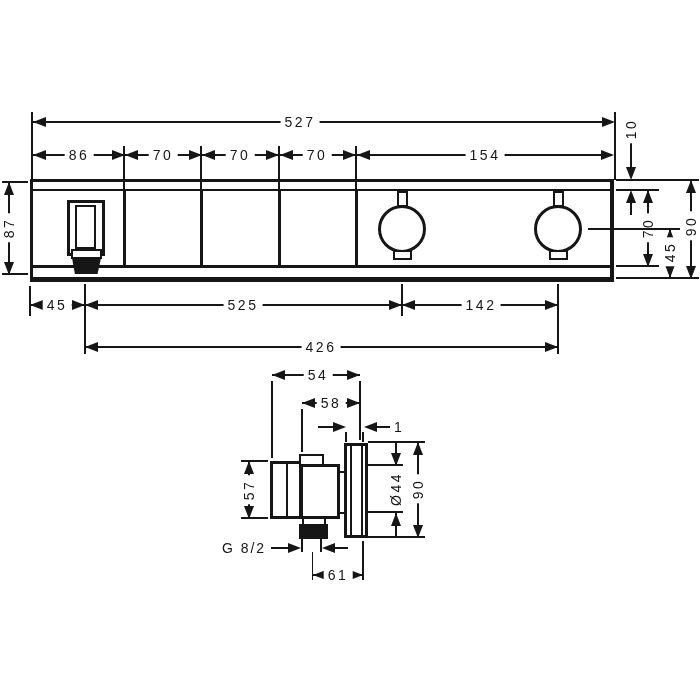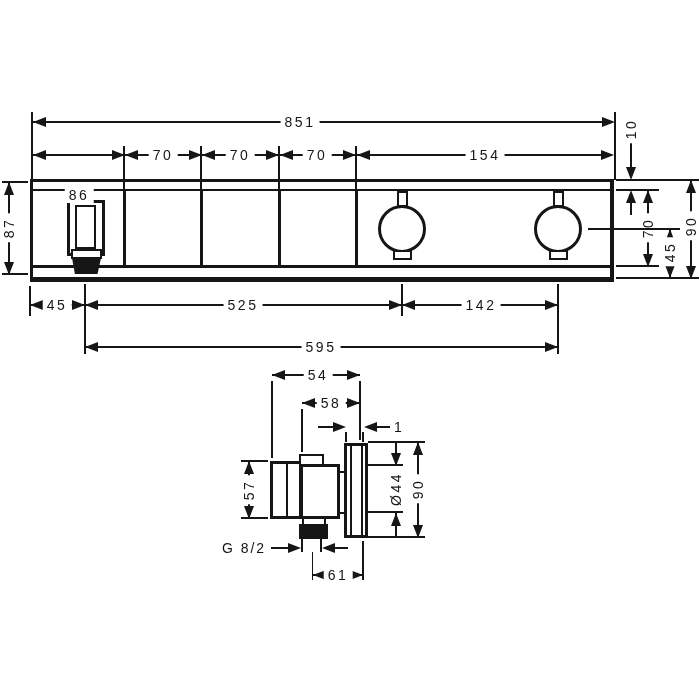--- a/index.html
+++ b/index.html
@@ -60,41 +60,41 @@
     <div class="box b2" style="left:393px;top:250px;width:19px;height:10px;"></div>
     <div class="box b2" style="left:549px;top:250px;width:19px;height:10px;"></div>
 
     
     <div class="grp">
       <div class="vl" style="left:31px;top:112px;height:68px;"></div>
       <div class="vl" style="left:614px;top:112px;height:68px;"></div>
       <div class="hl" style="left:33px;top:121px;width:579px;"></div>
       <div class="ah l" style="left:33px;top:117px;"></div>
       <div class="ah r" style="left:602px;top:117px;"></div>
-      <span class="dt" style="left:300px;top:122px;">851</span>
+      <span class="dt" style="left:300px;top:122px;">527</span>
     </div>
 
     
     <div class="grp">
       <div class="vl" style="left:123px;top:146px;height:45px;"></div>
       <div class="vl" style="left:200px;top:146px;height:45px;"></div>
       <div class="vl" style="left:278px;top:146px;height:45px;"></div>
       <div class="vl" style="left:355px;top:146px;height:45px;"></div>
       <div class="hl" style="left:33px;top:154px;width:579px;"></div>
       <div class="ah l" style="left:33px;top:150px;"></div>
       <div class="ah r" style="left:112px;top:150px;"></div>
       <div class="ah l" style="left:125px;top:150px;"></div>
       <div class="ah r" style="left:189px;top:150px;"></div>
       <div class="ah l" style="left:202px;top:150px;"></div>
       <div class="ah r" style="left:266px;top:150px;"></div>
       <div class="ah l" style="left:280px;top:150px;"></div>
       <div class="ah r" style="left:343px;top:150px;"></div>
       <div class="ah l" style="left:357px;top:150px;"></div>
       <div class="ah r" style="left:601px;top:150px;"></div>
-      <span class="dt" style="left:79px;top:155px;margin-top:40px;">86</span>
+      <span class="dt" style="left:79px;top:155px;">86</span>
       <span class="dt" style="left:163px;top:155px;">70</span>
       <span class="dt" style="left:240px;top:155px;">70</span>
       <span class="dt" style="left:317px;top:155px;">70</span>
       <span class="dt" style="left:485px;top:155px;">154</span>
     </div>
 
     
     <div class="grp">
       <div class="hl" style="left:616px;top:189px;width:43px;"></div>
       <div class="vl" style="left:630px;top:140px;height:28px;"></div>
@@ -158,21 +158,21 @@
       <span class="dt" style="left:57px;top:305px;">45</span>
       <span class="dt" style="left:243px;top:305px;">525</span>
       <span class="dt" style="left:481px;top:305px;">142</span>
     </div>
 
     
     <div class="grp">
       <div class="hl" style="left:85px;top:346px;width:473px;"></div>
       <div class="ah l" style="left:85px;top:342px;"></div>
       <div class="ah r" style="left:545px;top:342px;"></div>
-      <span class="dt" style="left:321px;top:347px;">595</span>
+      <span class="dt" style="left:321px;top:347px;">426</span>
     </div>
   </div>
 
   
   <div class="grp">
 
     
     <div class="box" style="left:270px;top:461px;width:32px;height:58px;"></div>
     <div class="vl" style="left:286px;top:463px;height:54px;"></div>
     <div class="box b2" style="left:299px;top:454px;width:25px;height:13px;"></div>

